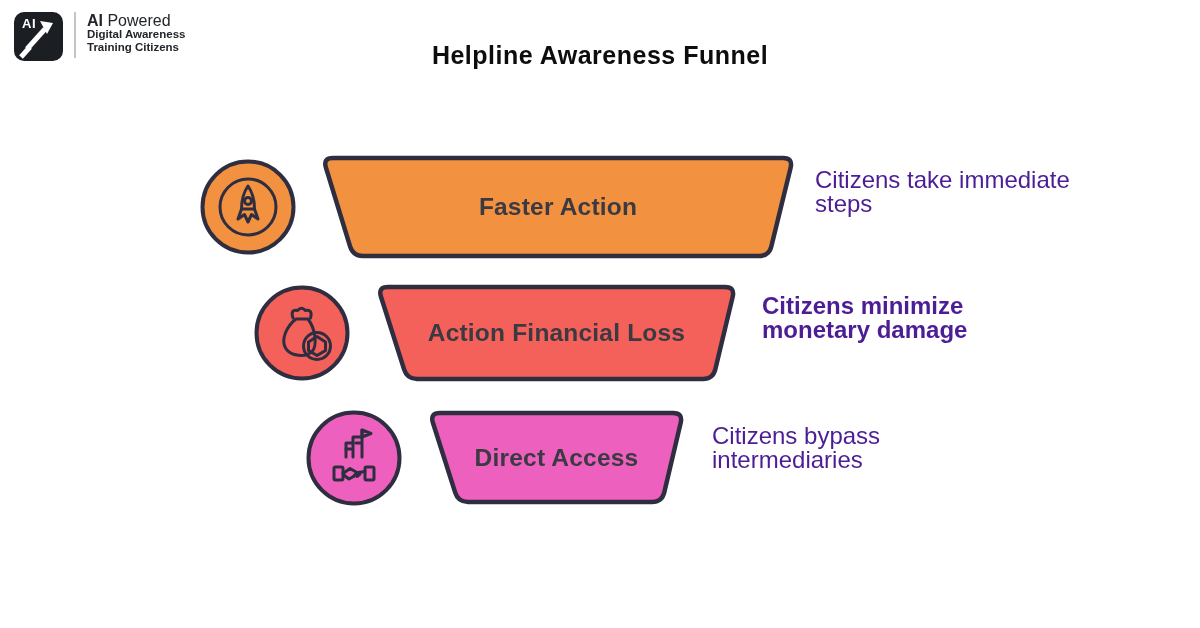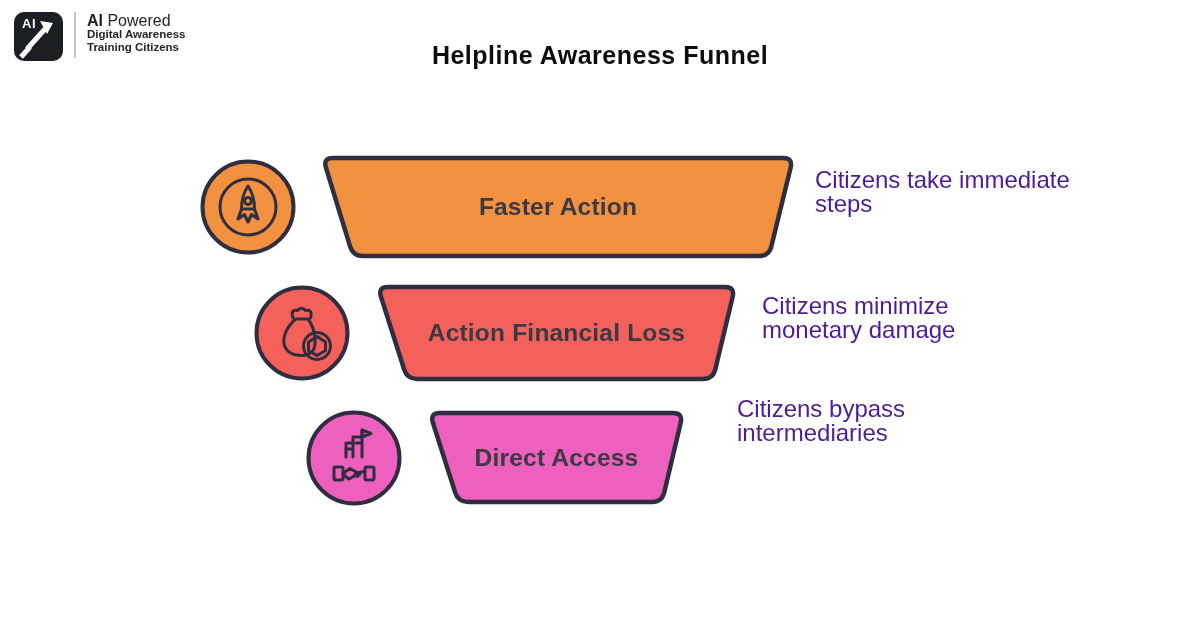--- a/index.html
+++ b/index.html
@@ -49,22 +49,22 @@
     font-weight:bold;font-size:24.5px;color:#3b3a43;letter-spacing:.2px;
   }
   .label-1{left:323px;top:158px;width:470px;height:98px;}
   .label-2{left:378px;top:287px;width:357px;height:92px;}
   .label-3{left:430px;top:413px;width:253px;height:89px;}
 
   .desc{
     font-size:24px;line-height:24px;color:#4c1d95;white-space:pre-line;
   }
   .desc-1{left:815px;top:168px;}
-  .desc-2{left:762px;top:294px;}
-  .desc-3{left:712px;top:397px;margin-left:25px;}
+  .desc-2{left:762px;top:294px;font-weight:bold;}
+  .desc-3{left:712px;top:424px;}
 
   .icon-stroke{fill:none;stroke:#2f2e41;stroke-width:3;stroke-linecap:round;stroke-linejoin:round;}
 </style>
 </head>
 <body>
 
 <header class="abs brand">
   <div class="logo-box">
     <svg class="logo-arrow" width="49" height="49" viewBox="0 0 49 49">
       <line x1="13" y1="37" x2="31" y2="17" stroke="#ffffff" stroke-width="5"></line>

